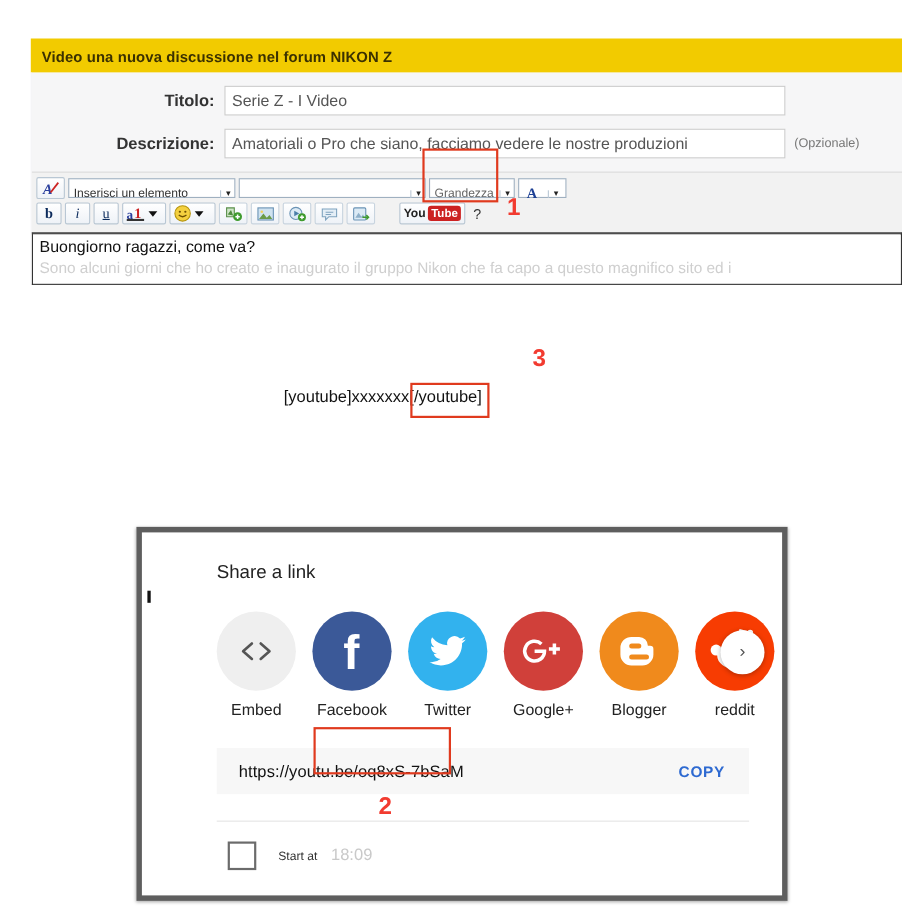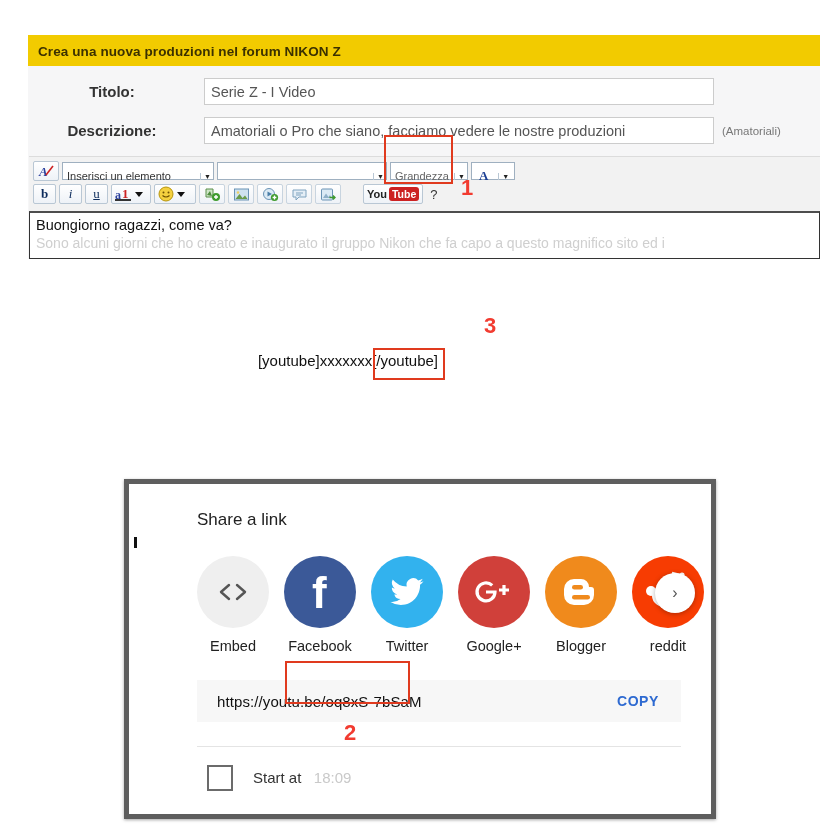--- a/index.html
+++ b/index.html
@@ -29,21 +29,21 @@
   .form-area{
     background:#f6f6f7;
     padding:12px 0 0 0;
     border-left:1px solid #f6f6f7;
   }
   .field-row{
     display:flex;align-items:center;
     margin-bottom:12px;
   }
   .field-label{
-    width:175px;text-align:center;
+    width:175px;text-align:right;
     font-weight:bold;font-size:15px;color:#333;
     padding-right:9px;box-sizing:border-box;
   }
   .field-input{
     width:510px;height:27px;
     background:#fff;border:1px solid #ccc;
     font-size:14.5px;color:#555;
     display:flex;align-items:center;
     padding-left:6px;box-sizing:border-box;
   }
@@ -168,46 +168,46 @@
     justify-content:space-between;padding:0 22px 0 20px;
     box-sizing:border-box;
   }
   .url-text{font-size:15px;color:#111;letter-spacing:.1px;}
   .copy-btn{font-size:14px;color:#2e6ad1;font-weight:bold;letter-spacing:.6px;}
   .divider{margin-top:24px;height:1px;background:#e4e4e4;}
   .startat-row{
     margin-top:18px;display:flex;align-items:center;gap:20px;padding-left:10px;
   }
   .chkbox{width:22px;height:22px;border:2px solid #6b6b6b;background:#fff;}
-  .startat-label{font-size:15px;color:#333;}
+  .startat-label{font-size:11px;color:#333;}
   .startat-time{font-size:15px;color:#c9c9c9;margin-left:8px;}
 
   
   .artifact{
     position:absolute;left:134px;top:537px;width:3px;height:11px;background:#111;
   }
 </style>
 </head>
 <body>
 
 <div id="forum-page">
 
-  <div class="banner">Crea una nuova produzioni nel forum NIKON Z</div>
+  <div class="banner">Video una nuova discussione nel forum NIKON Z</div>
 
   <div class="form-area">
 
     <div class="field-row">
       <div class="field-label">Titolo:</div>
       <div class="field-input">Serie Z - I Video</div>
     </div>
 
     <div class="field-row">
       <div class="field-label">Descrizione:</div>
       <div class="field-input">Amatoriali o Pro che siano, facciamo vedere le nostre produzioni</div>
-      <div class="field-note">(Amatoriali)</div>
+      <div class="field-note">(Opzionale)</div>
     </div>
 
     <div class="toolbar">
 
       <div class="tb-row">
         <div class="tb-btn sq">
           <svg width="17" height="14" viewBox="0 0 17 14" aria-hidden="true">
             <text x="1" y="12" font-family="Liberation Serif, serif" font-size="13" font-style="italic" font-weight="bold" fill="#2a3f9d">A</text>
             <path d="M8 11 L15 2" stroke="#c22" stroke-width="1.6" fill="none"></path>
           </svg>

